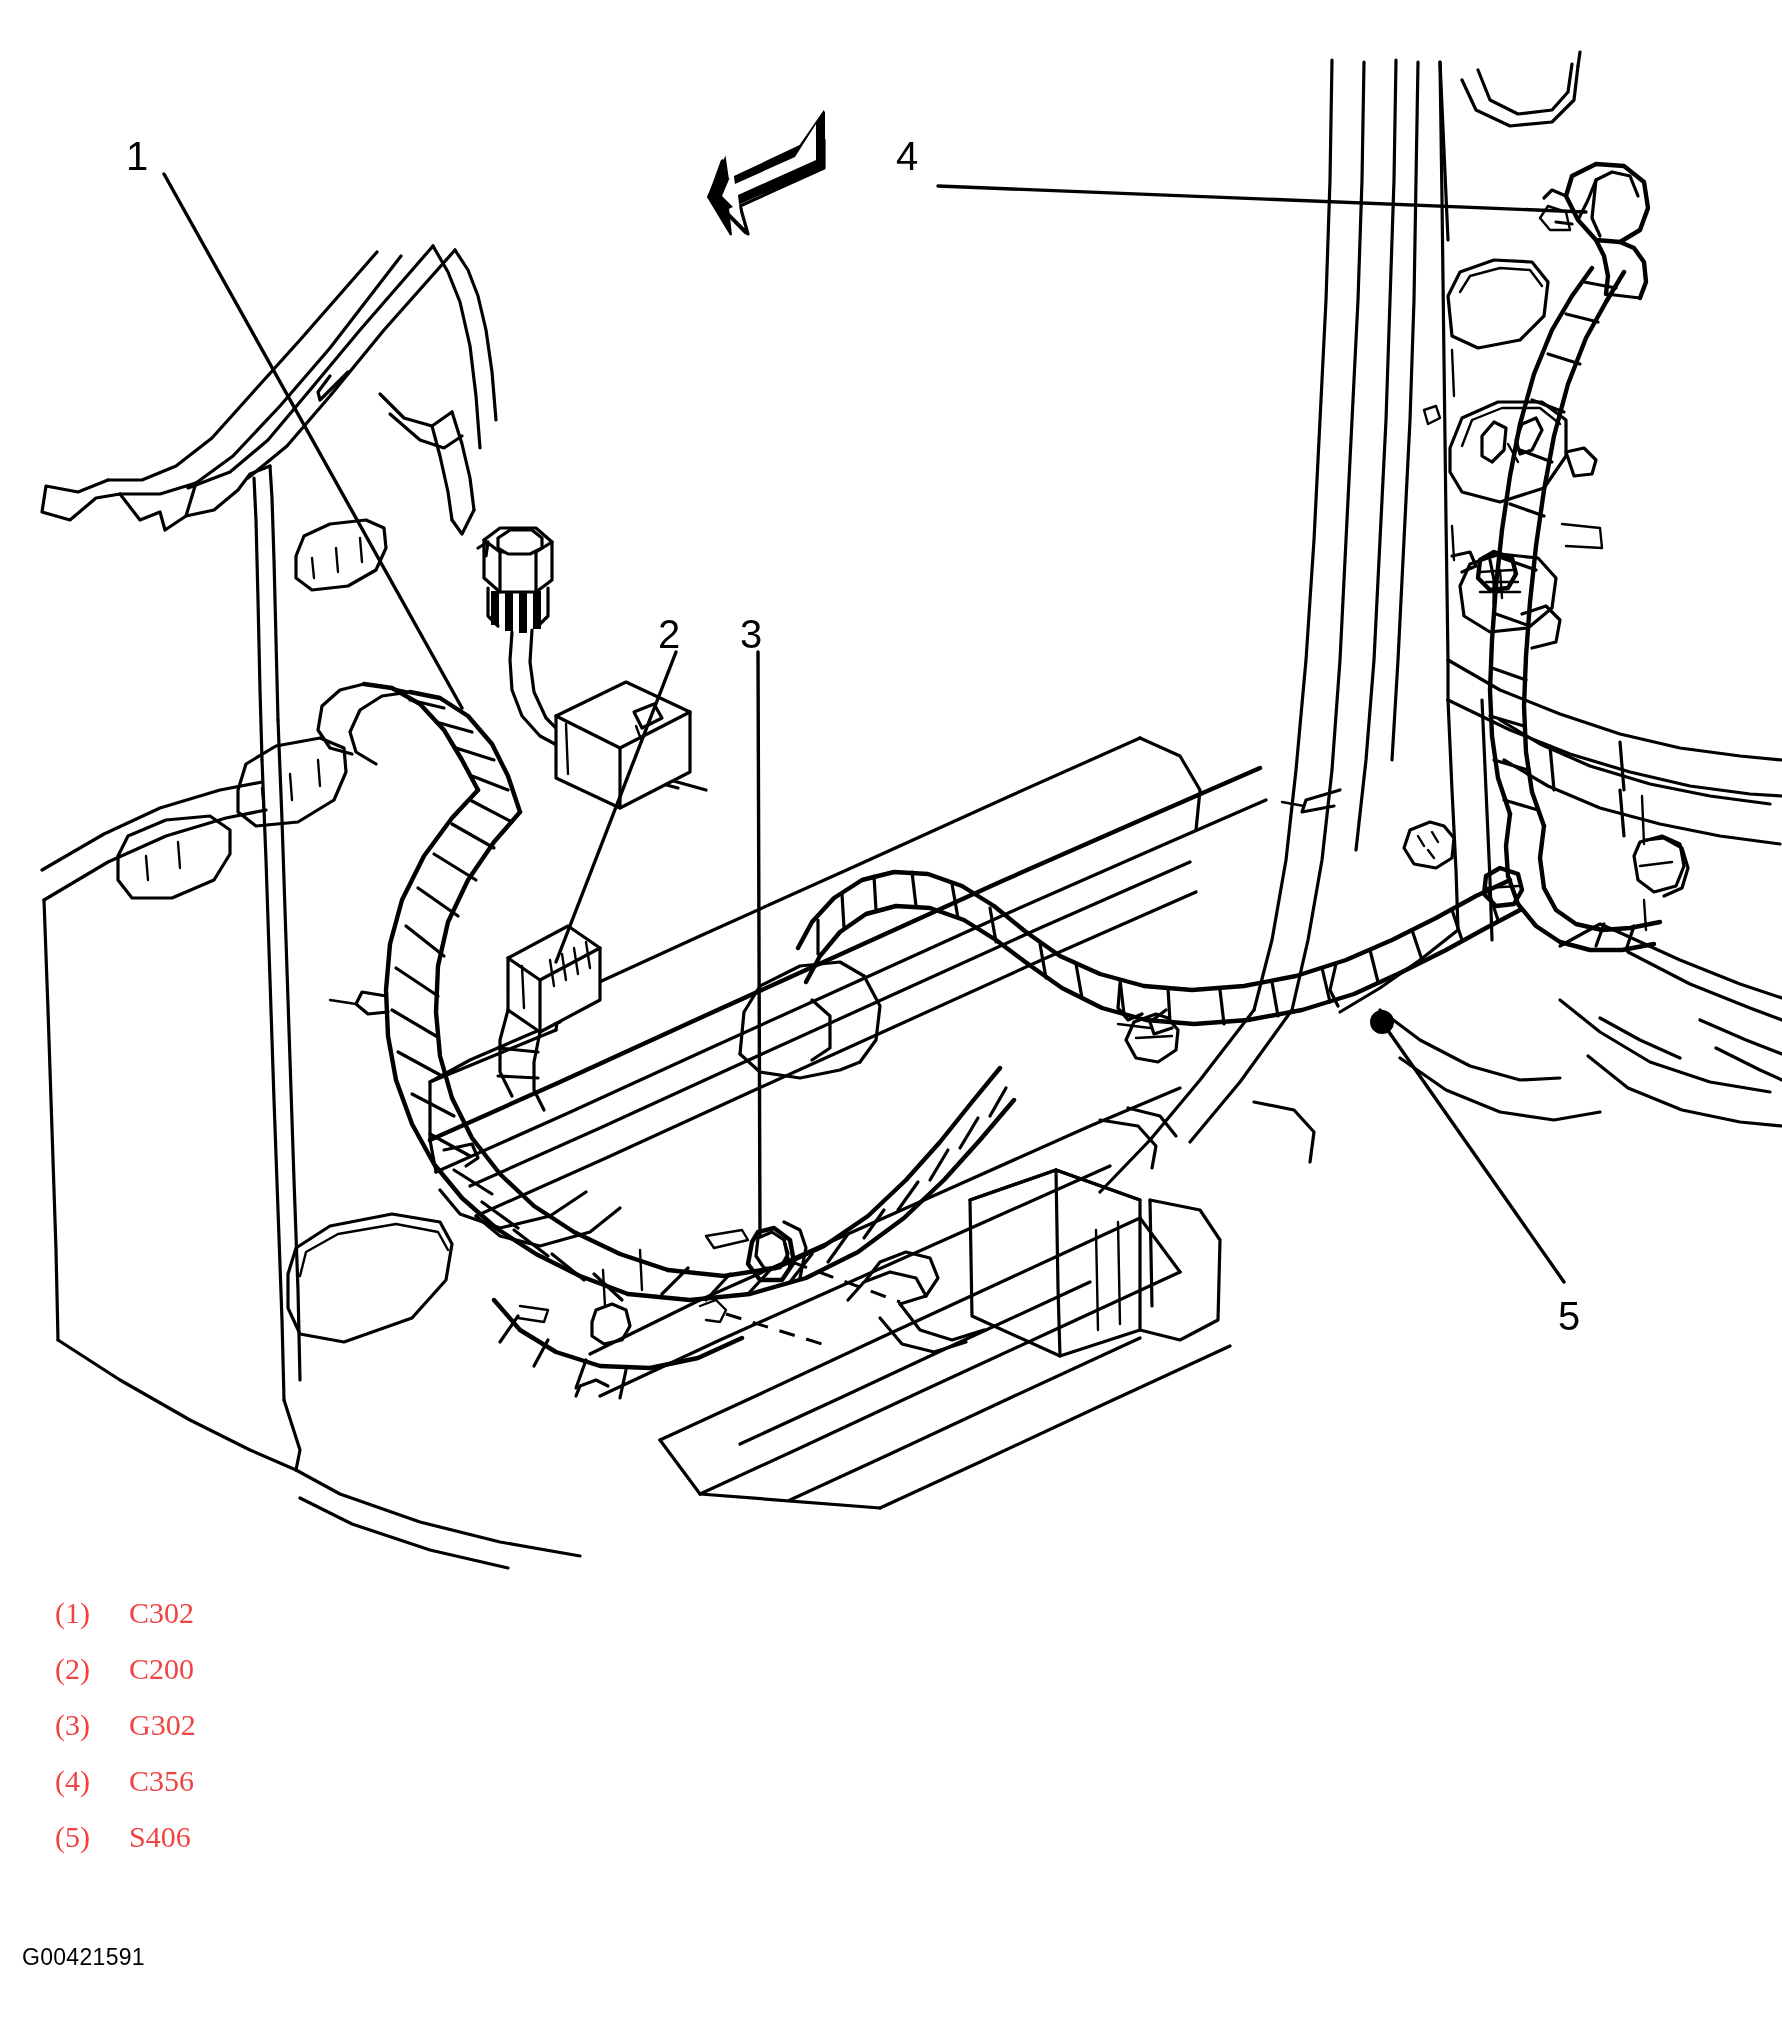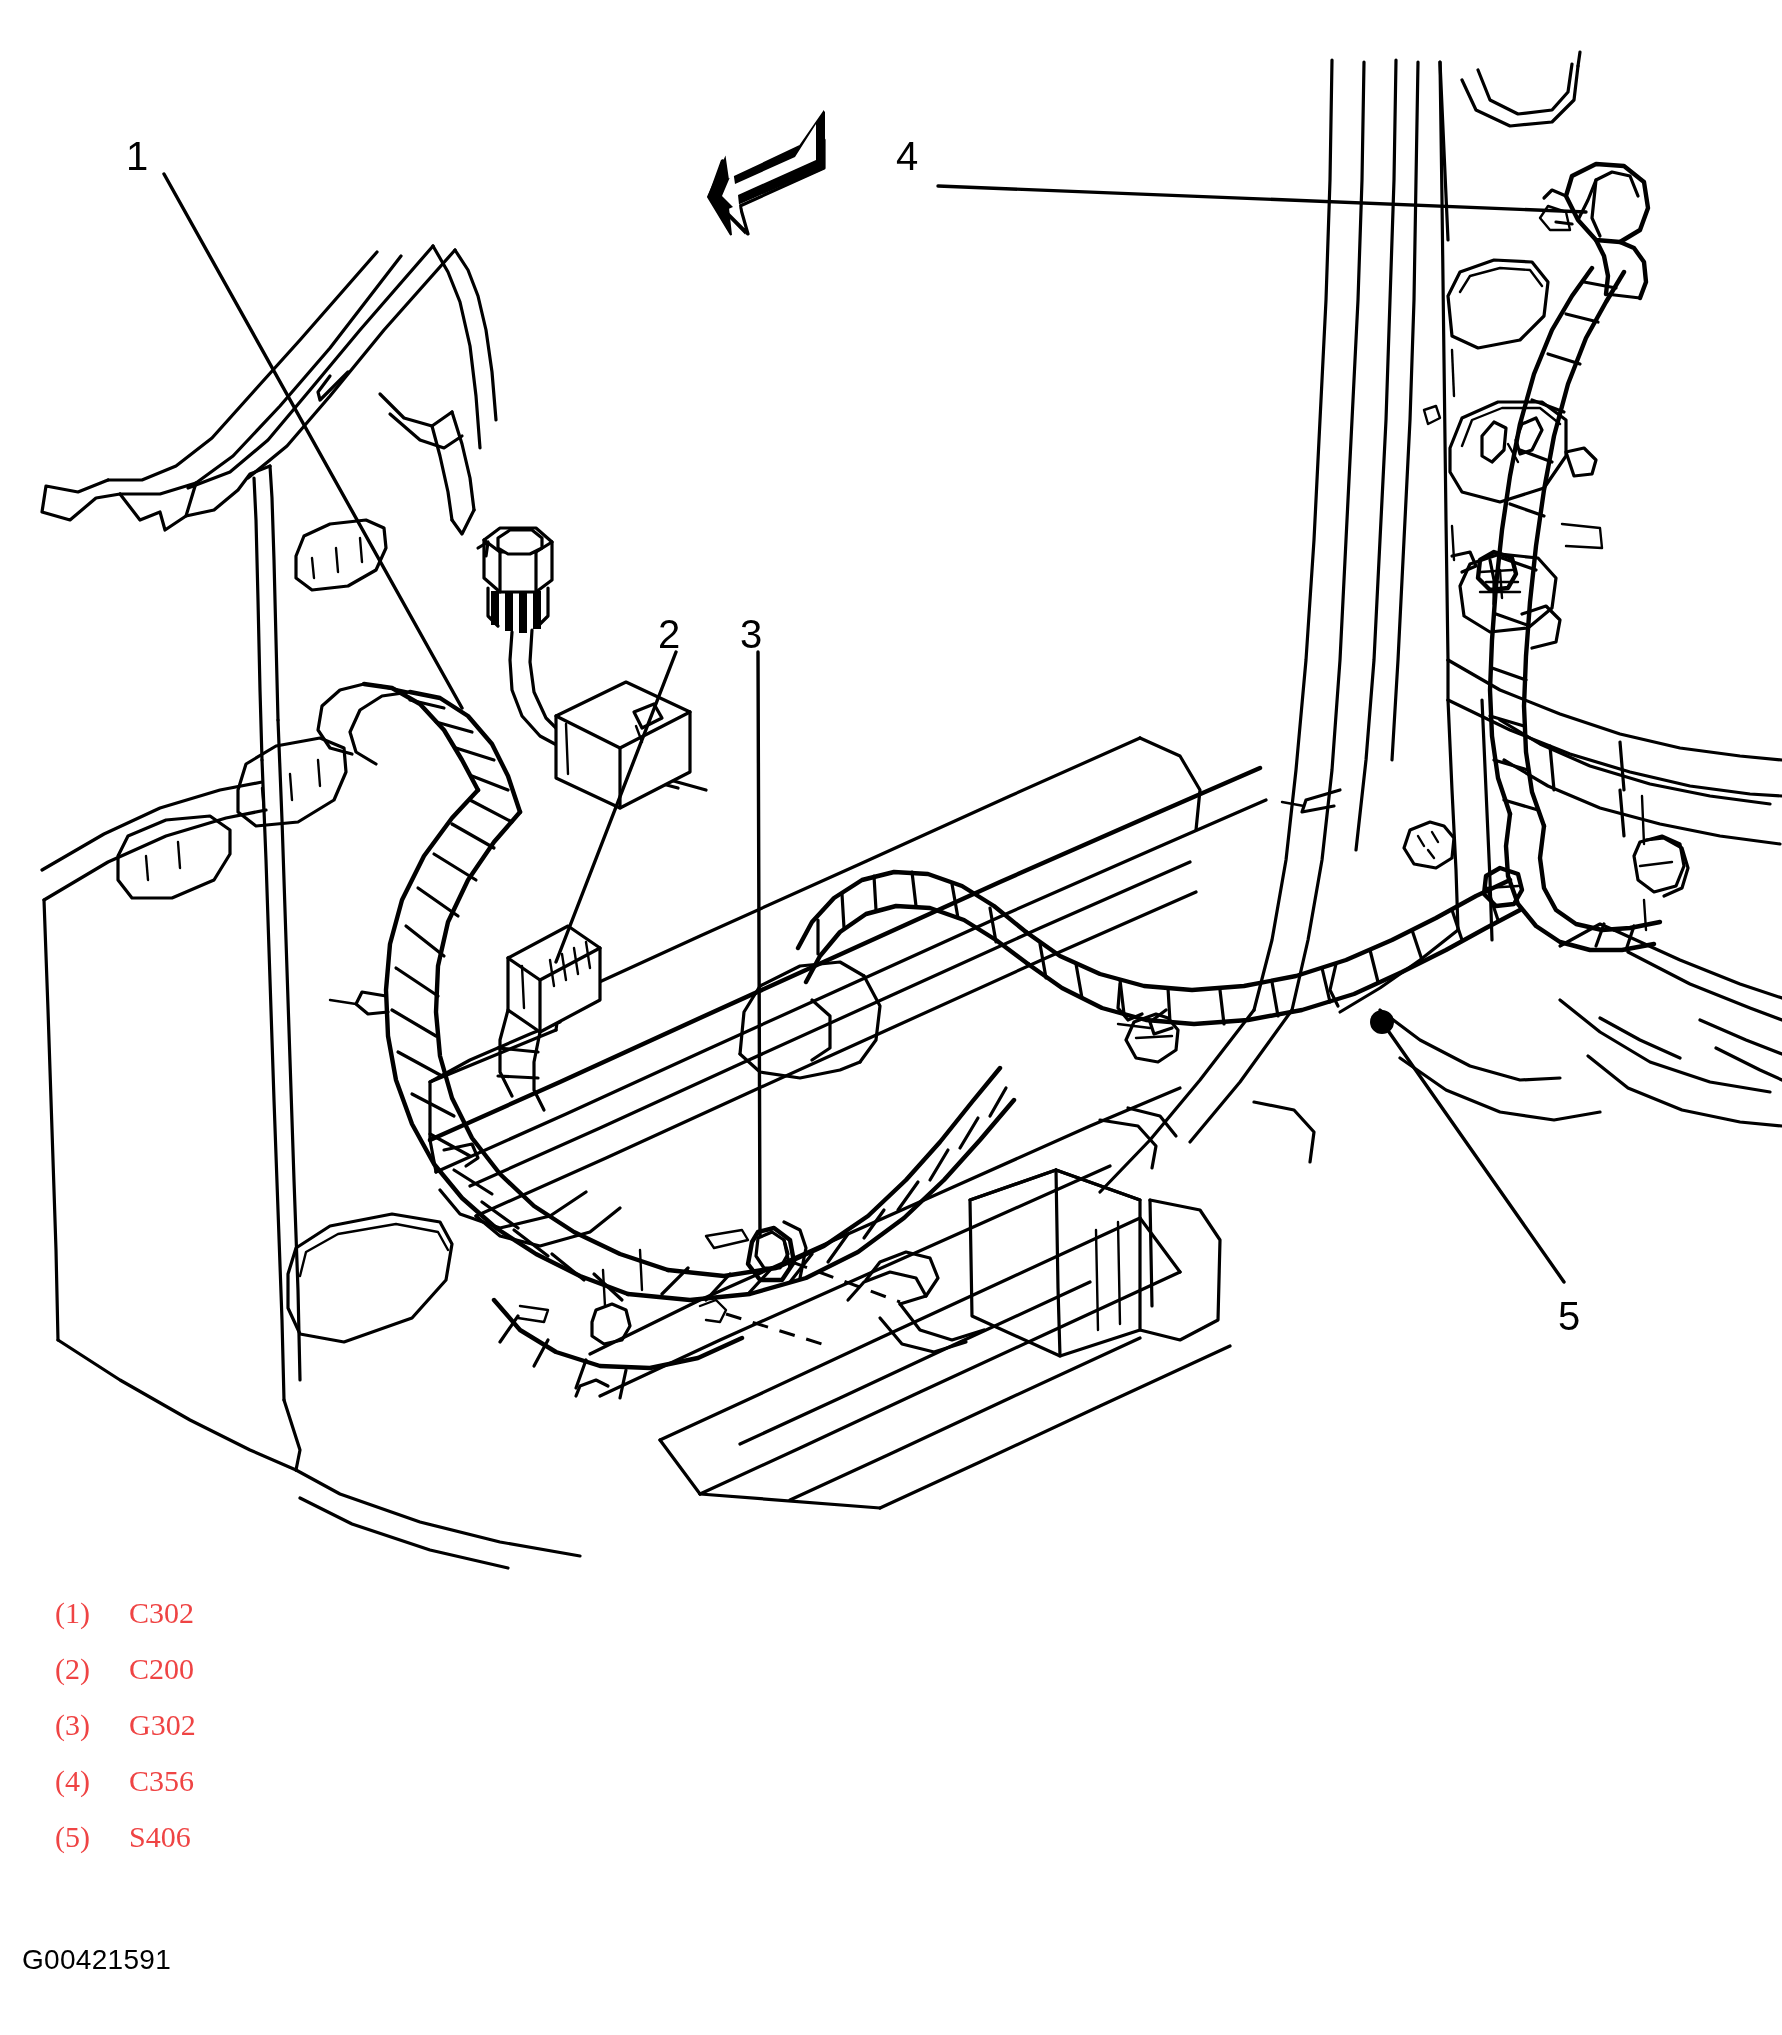--- a/index.html
+++ b/index.html
@@ -41,21 +41,21 @@
     margin-bottom:26px;
     white-space:nowrap;
     color:#ef4444;
   }
   .legend-idx{display:inline-block;width:74px;}
   .legend-code{display:inline;}
   #figure-id{
     position:absolute;
     left:22px;top:1944px;
     font-family:"Liberation Sans", sans-serif;
-    font-size:28px;
+    font-size:23px;
     color:#000;
     letter-spacing:0.3px;
   }
 </style>
 </head>
 <body>
 
 <div id="diagram-wrap">
 
 <svg id="diagram" viewBox="0 0 1782 2035" xmlns="http://www.w3.org/2000/svg">

